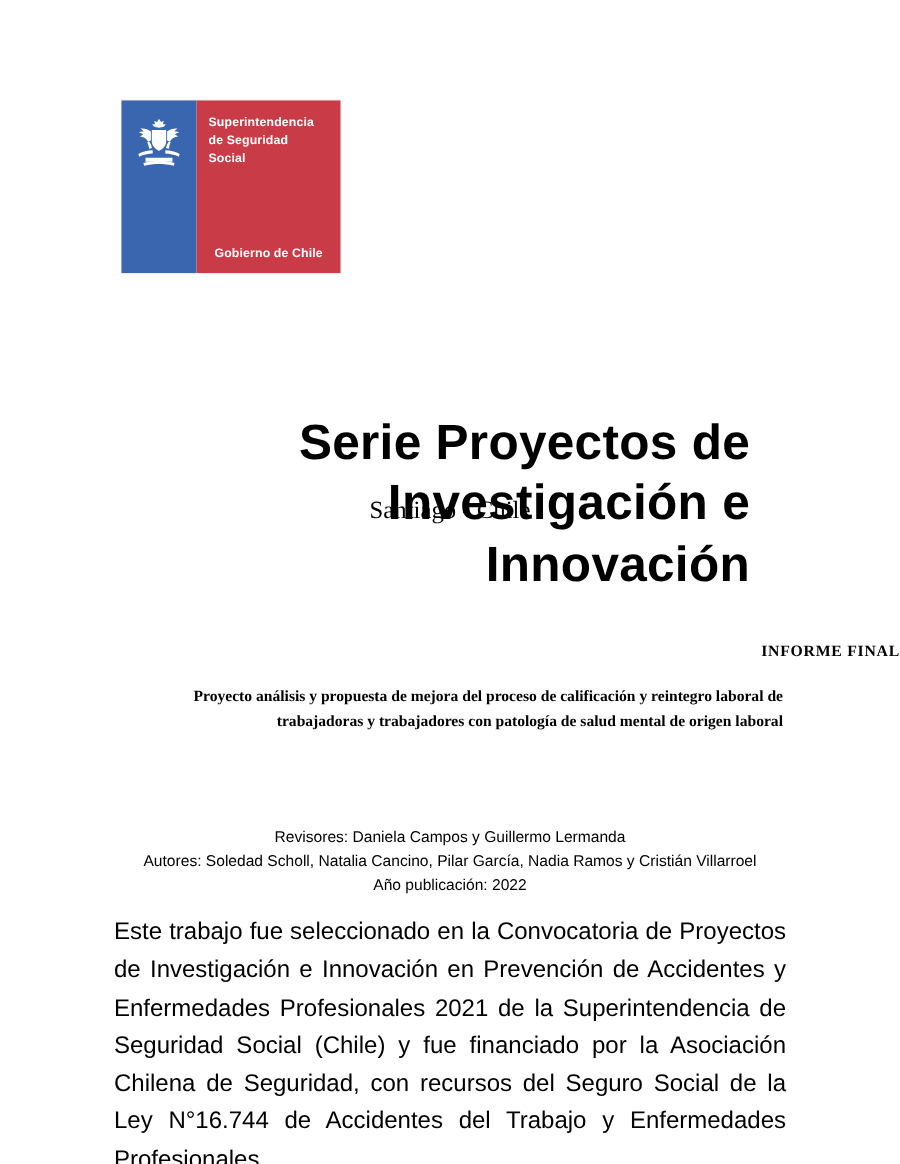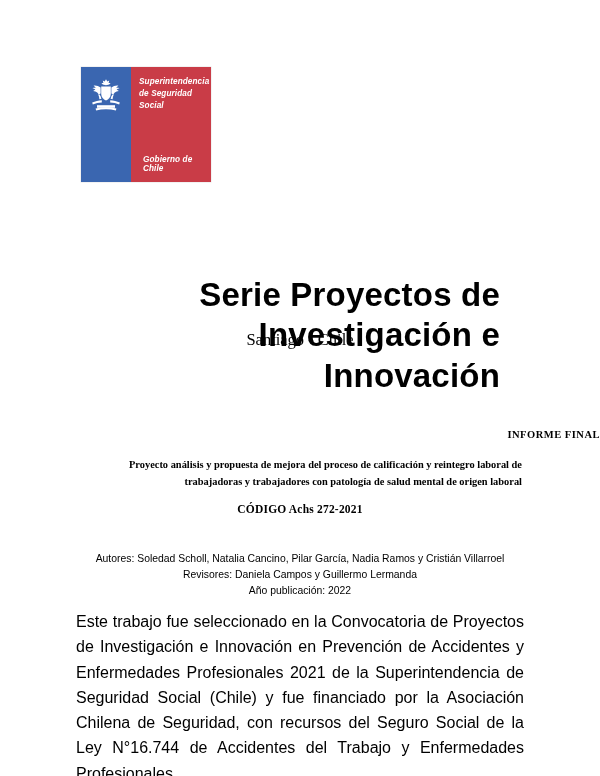--- a/index.html
+++ b/index.html
@@ -21,25 +21,24 @@
     position: absolute;
     inset: 0;
     background: #ffffff;
   }
 
   
   .logo-block {
     position: absolute;
     left: 81px;
     top: 67px;
-    width: 130px;
+    width: 146px;
     height: 115px;
     display: flex;
     box-shadow: 0 0 0 0.5px rgba(0,0,0,0.10);
-    font-style: italic;
   }
   .logo-left {
     width: 50px;
     height: 100%;
     background: #3A66B0;
     position: relative;
   }
   .logo-right {
     flex: 1;
     height: 100%;
@@ -201,23 +200,22 @@
   <div class="main-title">Serie Proyectos de Investigación e Innovación</div>
 
   <div class="sub-title">
     <div>Santiago - Chile</div>
   </div>
 
   <div class="report-label">INFORME FINAL</div>
 
   <div class="project-title">Proyecto análisis y propuesta de mejora del proceso de calificación y reintegro laboral de trabajadoras y trabajadores con patología de salud mental de origen laboral</div>
 
-  <div class="code-line">CÓDIGO Achs 272-2021</div>
 
   <div class="credits">
+    <div>Revisores: Daniela Campos y Guillermo Lermanda</div>
     <div>Autores: Soledad Scholl, Natalia Cancino, Pilar García, Nadia Ramos y Cristián Villarroel</div>
-    <div>Revisores: Daniela Campos y Guillermo Lermanda</div>
     <div>Año publicación: 2022</div>
   </div>
 
   <div class="funding">Este trabajo fue seleccionado en la Convocatoria de Proyectos de Investigación e Innovación en Prevención de Accidentes y Enfermedades Profesionales 2021 de la Superintendencia de Seguridad Social (Chile) y fue financiado por la Asociación Chilena de Seguridad, con recursos del Seguro Social de la Ley N°16.744 de Accidentes del Trabajo y Enfermedades Profesionales.</div>
 
 </div>
 
 </body></html>

